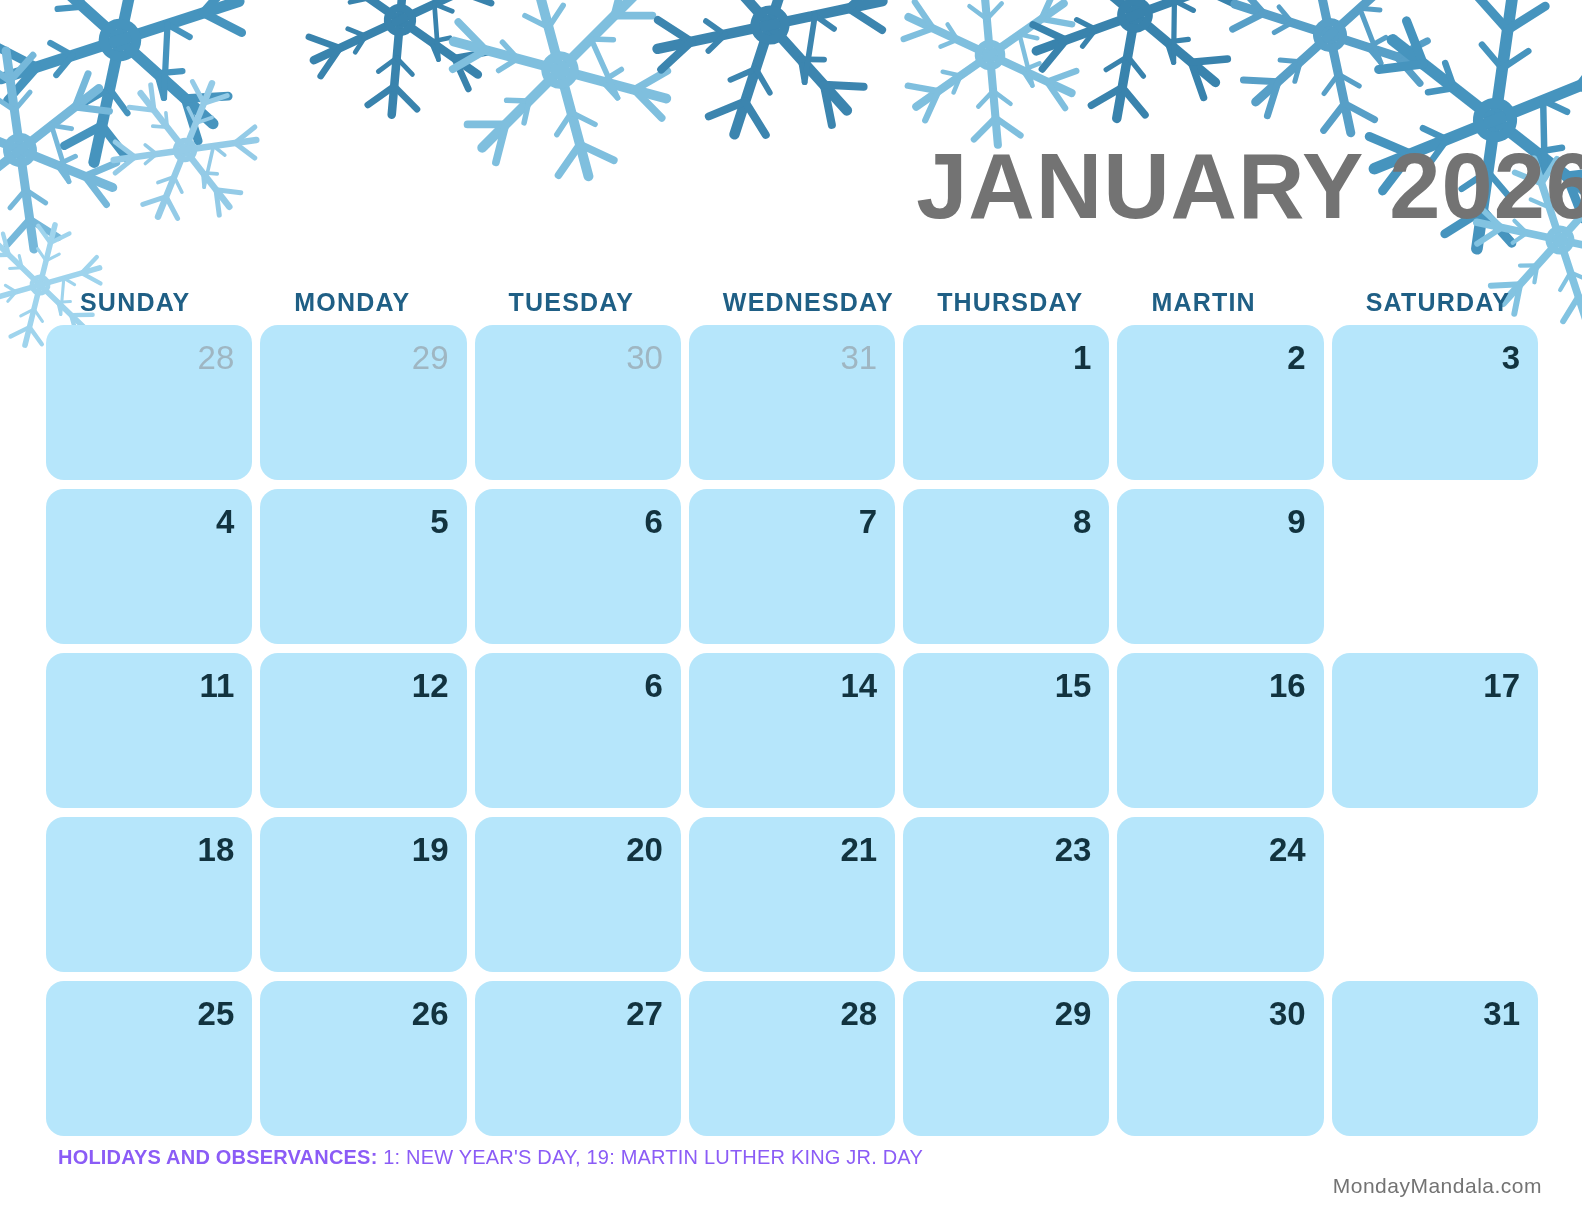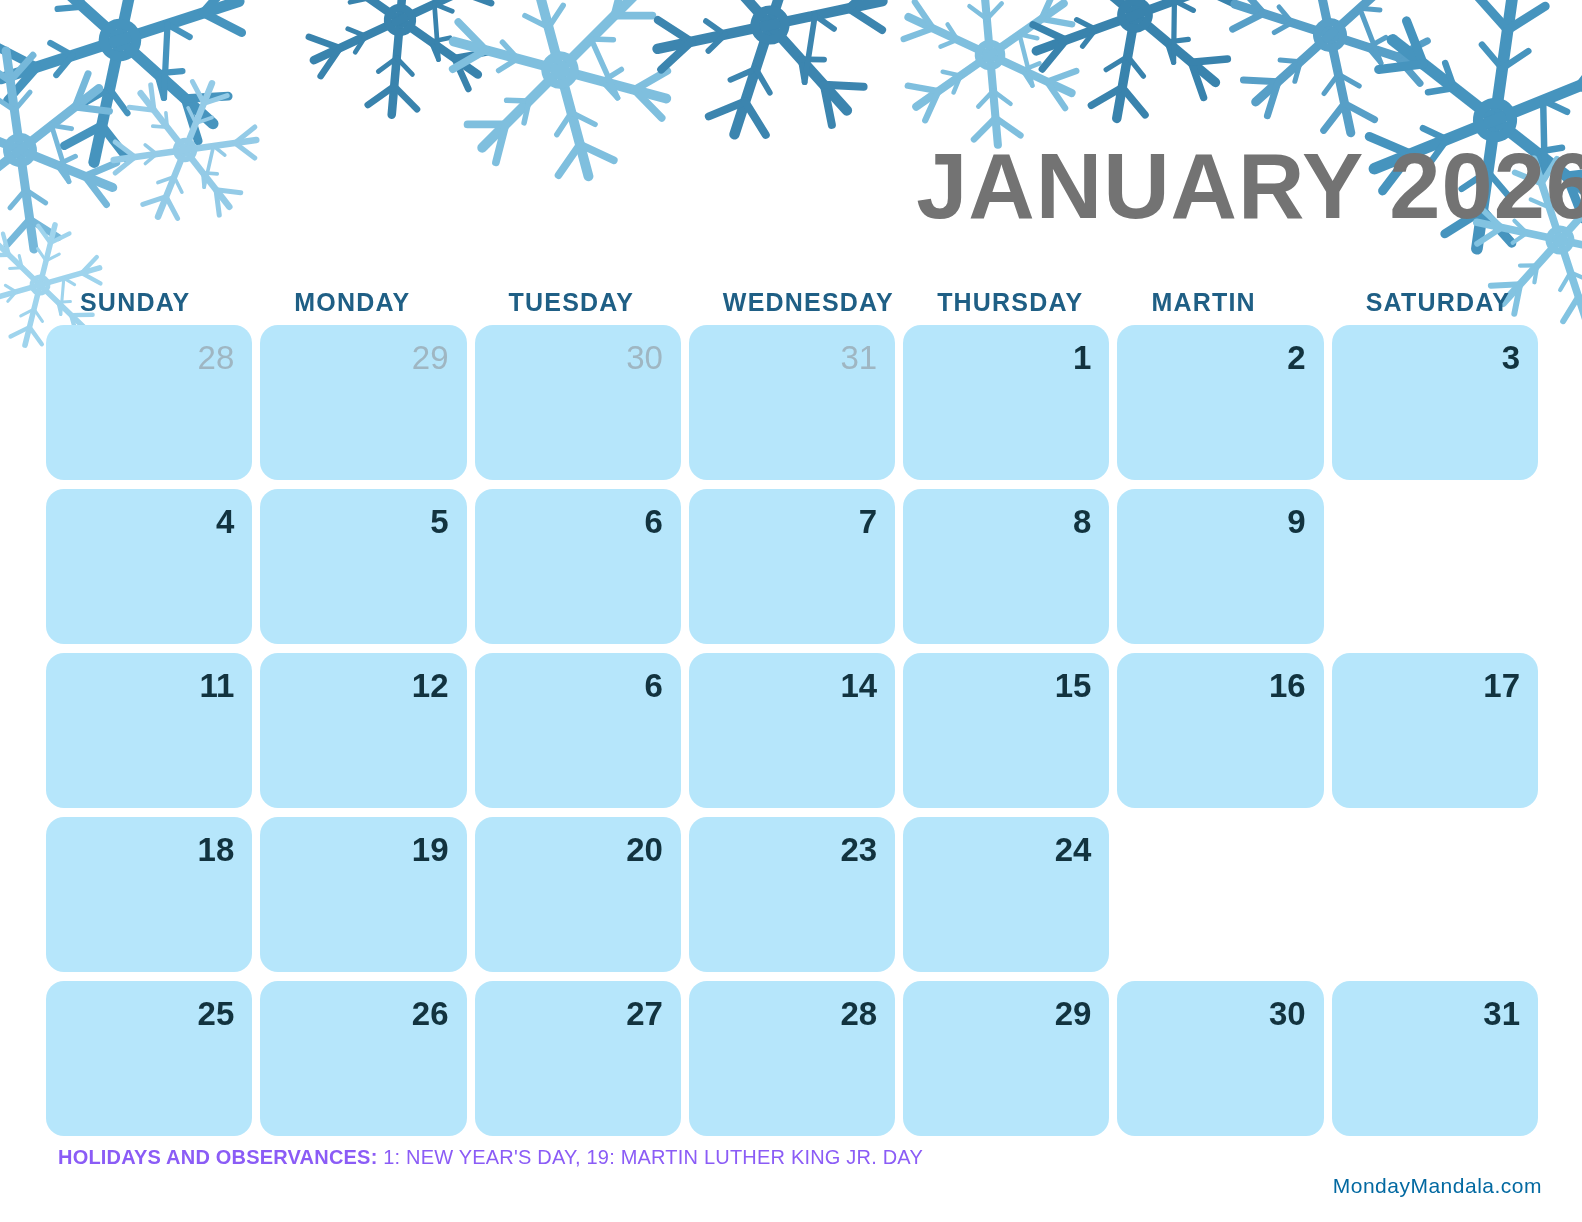--- a/index.html
+++ b/index.html
@@ -104,21 +104,21 @@
     z-index: 3;
     letter-spacing: 0.2px;
     font-family: "Liberation Sans", sans-serif;
   }
   .footer-note b { font-weight: bold; }
   .watermark {
     position: absolute;
     right: 40px;
     top: 1174px;
     font-size: 21px;
-    color: #0369a1;
+    color: #737373;
     letter-spacing: 0.5px;
     z-index: 3;
     font-family: "Liberation Sans", sans-serif;
   }
 </style>
 </head>
 <body>
 
 <div class="snow-band">
   <svg width="1582" height="360" viewBox="0 0 1582 360" xmlns="http://www.w3.org/2000/svg">
@@ -267,20 +267,23 @@
       <div class="day">
           <span class="daynum">18</span>
         </div>
       <div class="day">
           <span class="daynum">19</span>
         </div>
       <div class="day">
           <span class="daynum">20</span>
         </div>
       <div class="day">
+          <span class="daynum">21</span>
+        </div>
+      <div class="day">
           <span class="daynum">23</span>
         </div>
       <div class="day">
           <span class="daynum">24</span>
         </div>
     </div>
 
     <div class="week">
       <div class="day">
           <span class="daynum">25</span>

